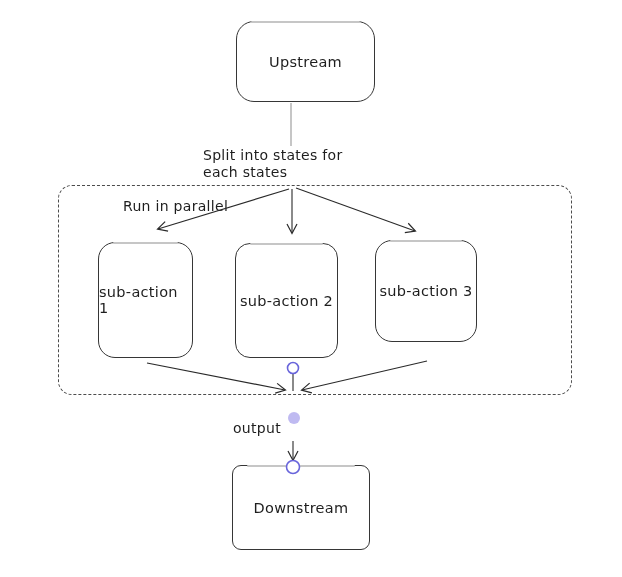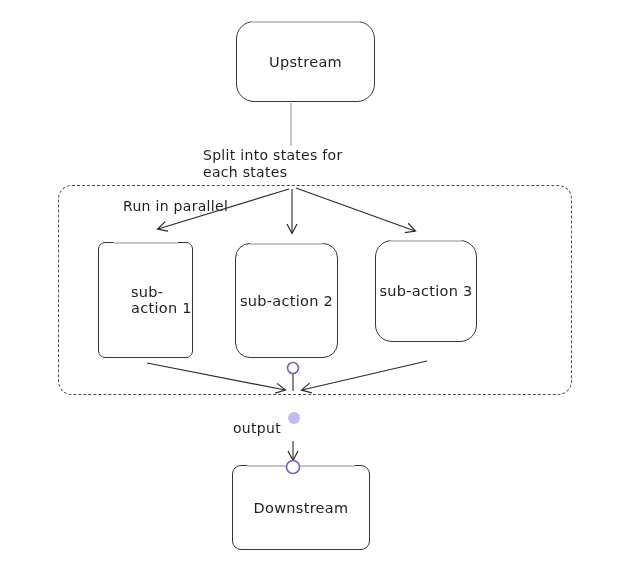--- a/index.html
+++ b/index.html
@@ -74,21 +74,21 @@
 <body>
 
 <div class="canvas">
 
   <div class="group-box"></div>
 
   <div class="node" style="left:236px; top:21px; width:139px; height:81px;">
     <span>Upstream</span>
   </div>
 
-  <div class="node" style="left:98px; top:242px; width:95px; height:116px; border-radius:7px;padding-left:32px;">
+  <div class="node" style="left:98px; top:242px; width:95px; height:116px; border-radius:17px;">
     <span>sub-action 1</span>
   </div>
 
   <div class="node" style="left:235px; top:243px; width:103px; height:115px; border-radius:15px;">
     <span>sub-action 2</span>
   </div>
 
   <div class="node" style="left:375px; top:240px; width:102px; height:102px; border-radius:17px;">
     <span>sub-action 3</span>
   </div>

